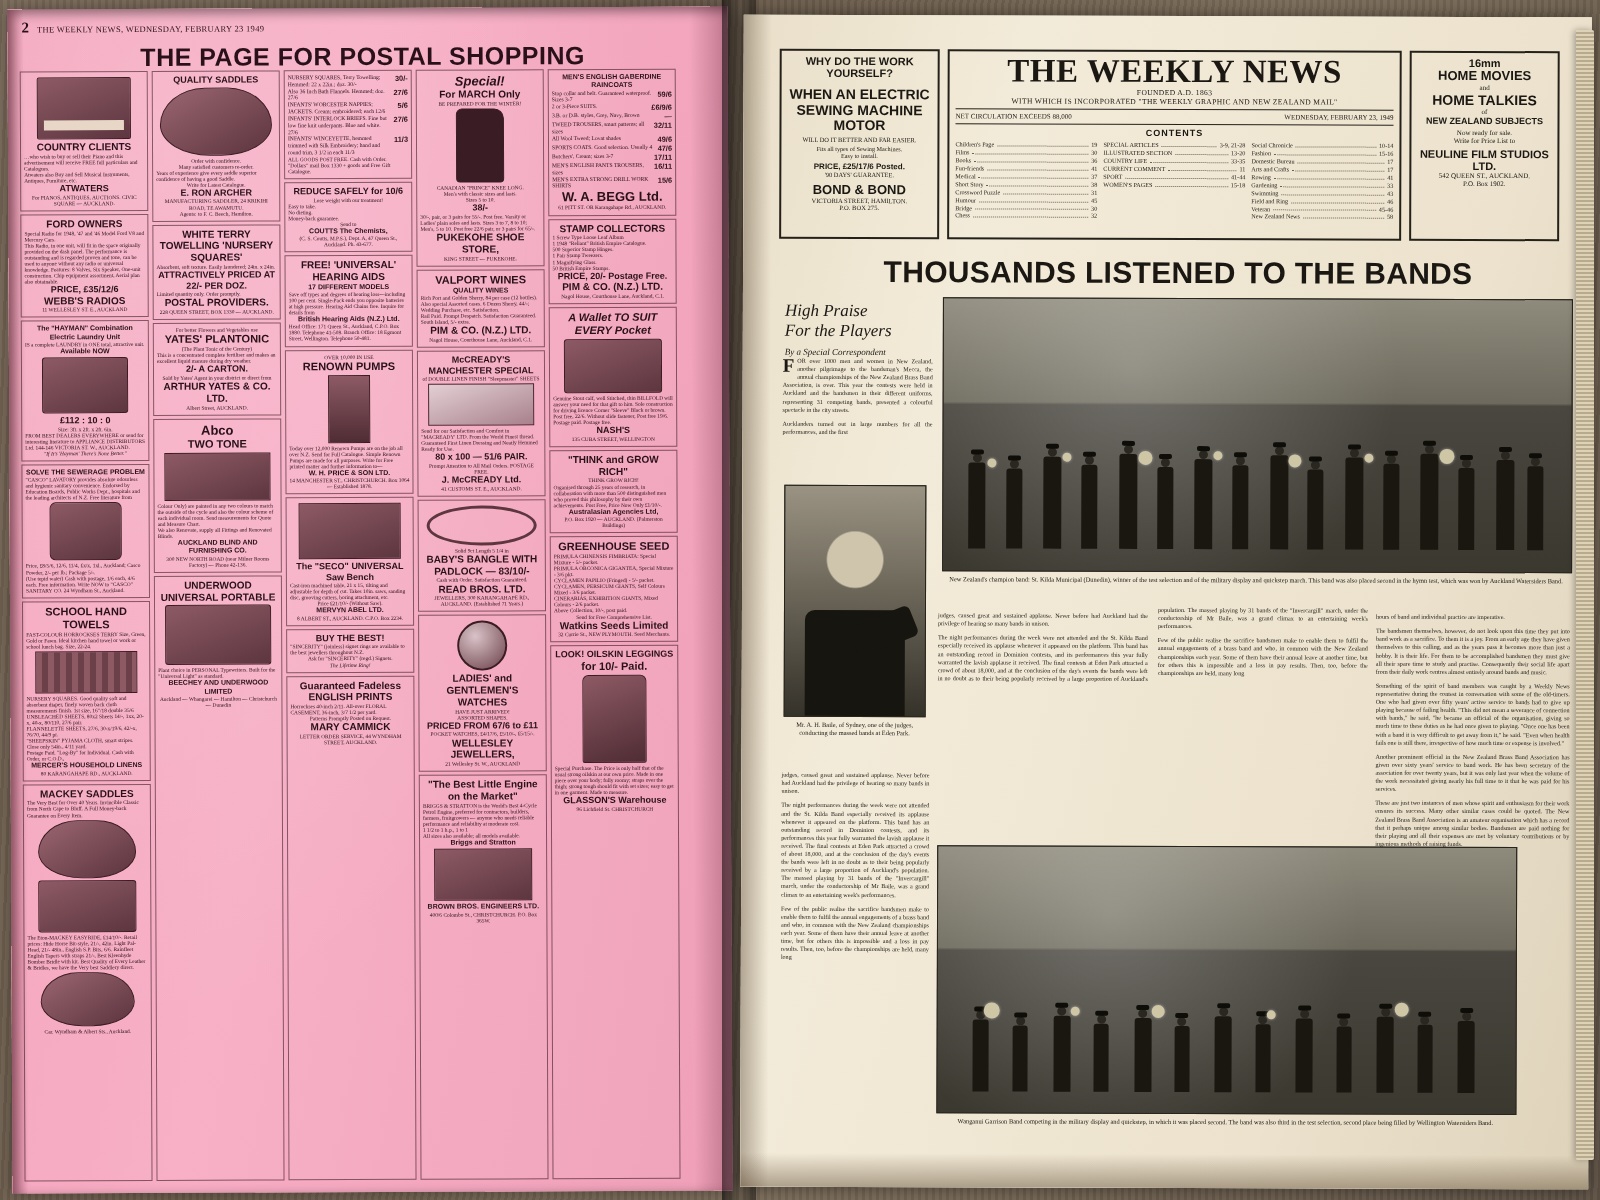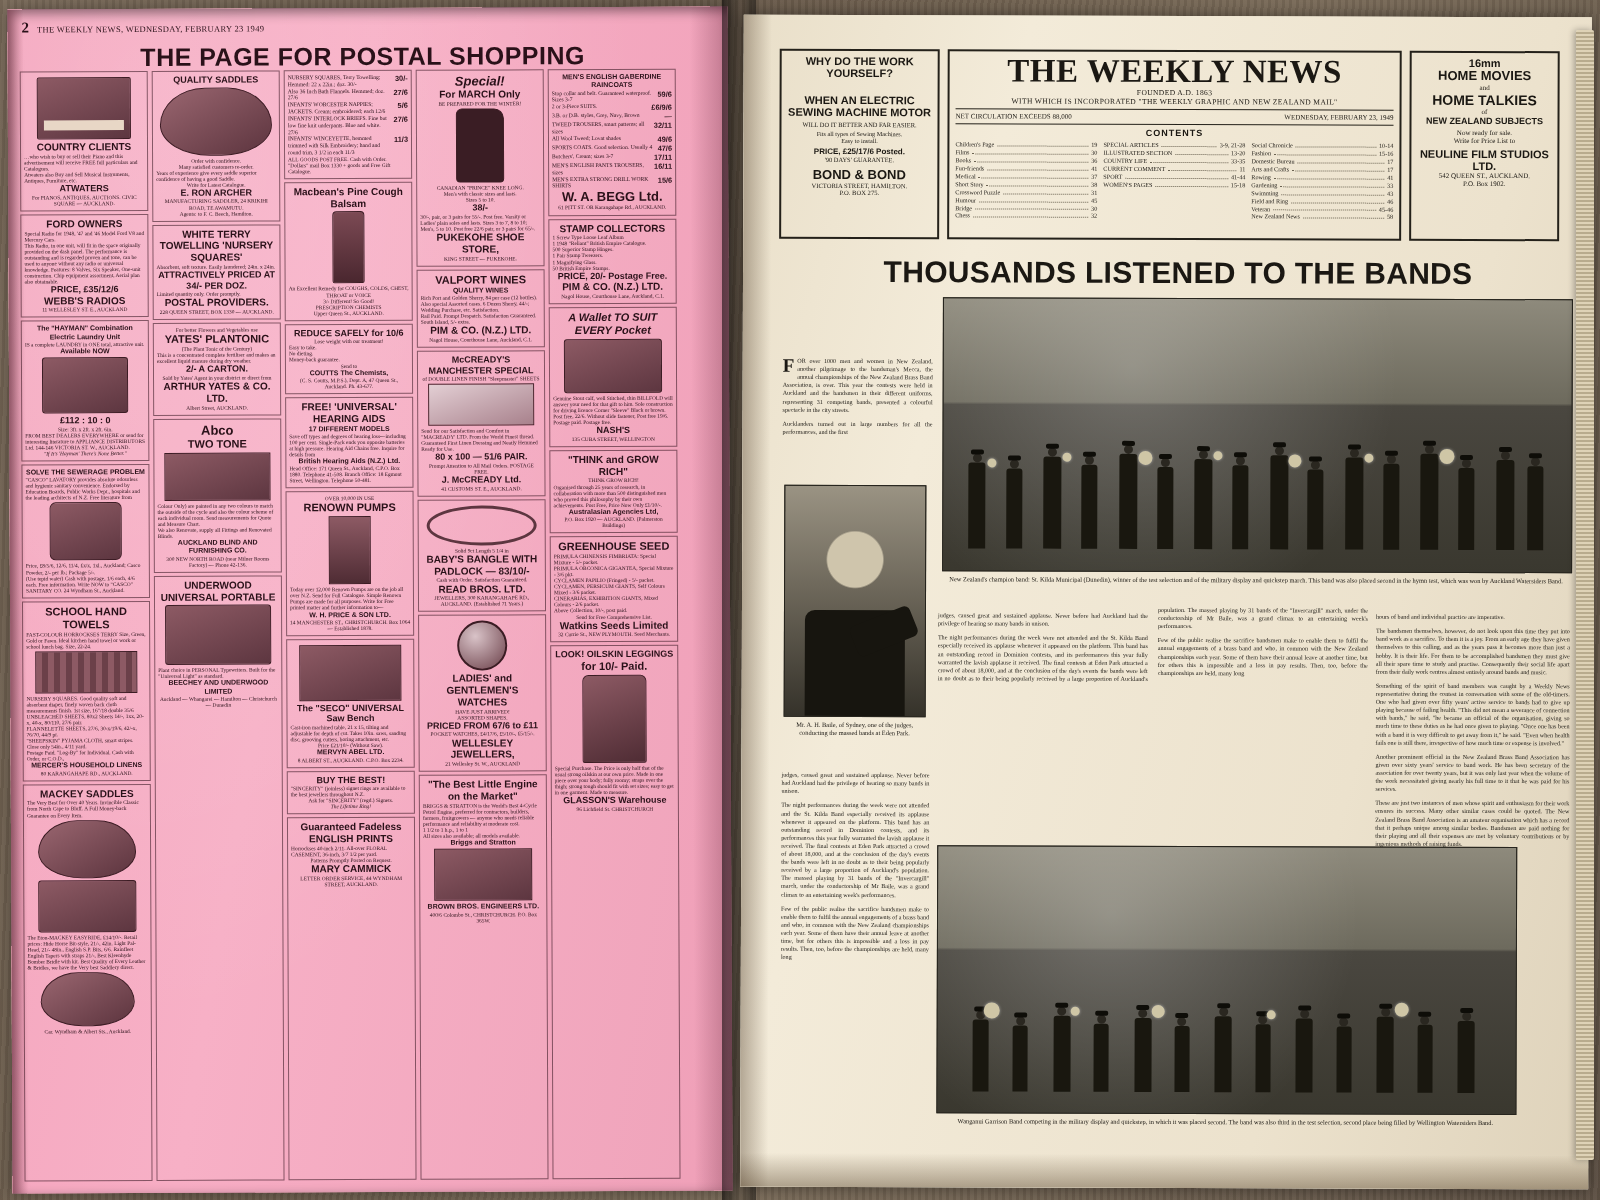--- a/index.html
+++ b/index.html
@@ -243,21 +243,21 @@
           <span class="sm c">Many satisfied customers re-order.</span>
           <span class="sm">Years of experience give every saddle superior confidence of having a good Saddle.</span>
           <span class="sm c">Write for Latest Catalogue.</span>
           <span class="t t9">E. RON ARCHER</span>
           <span class="sm c">MANUFACTURING SADDLER, 24 KRIKIHI ROAD, TE AWAMUTU.</span>
           <span class="sm c">Agents: to F. C. Beech, Hamilton.</span>
         </div>
         <div class="ad">
           <span class="t t8">WHITE TERRY TOWELLING 'NURSERY SQUARES'</span>
           <span class="sm">Absorbent, soft texture. Easily laundered; 24in. x 24in.</span>
-          <span class="pricemid">ATTRACTIVELY PRICED AT 34/- PER DOZ.</span>
+          <span class="pricemid">ATTRACTIVELY PRICED AT 22/- PER DOZ.</span>
           <span class="sm">Limited quantity only. Order promptly.</span>
           <span class="t t8">POSTAL PROVIDERS.</span>
           <span class="sm c">228 QUEEN STREET, BOX 1330 — AUCKLAND.</span>
         </div>
         <div class="ad">
           <span class="sm c">For better Flowers and Vegetables use</span>
           <span class="t t11">YATES' PLANTONIC</span>
           <span class="sm c">(The Plant Tonic of the Century)</span>
           <span class="sm">This is a concentrated complete fertiliser and makes an excellent liquid manure during dry weather.</span>
           <span class="pricemid">2/- A CARTON.</span>
@@ -301,28 +301,20 @@
             <div class="row">
                 <span>INFANTS' INTERLOCK BRIEFS. Fine but low fine knit underpants. Blue and white. 27/6</span>
                 <b>27/6</b>
               </div>
             <div class="row">
                 <span>INFANTS' WINCEYETTE, hemmed trimmed with Silk Embroidery; hand and round trim, 3 1/2 in each 11/3</span>
                 <b>11/3</b>
               </div>
             <span class="sm">ALL GOODS POST FREE. Cash with Order. "Dollars" mail Box 1330 + goods and Free Gift Catalogue.</span>
           </div>
-        </div>
-        <div class="ad">
-          <span class="t t8">Macbean's Pine Cough Balsam</span>
-          <div class="art bottle"></div>
-          <span class="sm c">An Excellent Remedy for COUGHS, COLDS, CHEST, THROAT or VOICE</span>
-          <span class="sm c">3/- Different! So Good!</span>
-          <span class="sm c">PRESCRIPTION CHEMISTS</span>
-          <span class="sm c">Upper Queen St., AUCKLAND.</span>
         </div>
         <div class="ad">
           <span class="t t9">REDUCE SAFELY for 10/6</span>
           <span class="sm c">Lose weight with our treatment!</span>
           <span class="sm">Easy to take.</span>
           <span class="sm">No dieting.</span>
           <span class="sm">Money-back guarantee.</span>
           <span class="sm c">Send to</span>
           <span class="t t7">COUTTS The Chemists,</span>
           <span class="sm c">(C. S. Coutts, M.P.S.), Dept. A, 47 Queen St., Auckland. Ph. 43-677.</span>
@@ -523,21 +515,21 @@
   </div>
 
   <div class="gutter"></div>
 
   <div class="news-page">
 
     <div class="mast">
 
       <div class="boxl">
         <div class="mhead" style="font-size:11px;line-height:1.1">WHY DO THE WORK YOURSELF?</div>
-        <div class="mhead" style="font-size:11px;margin-top:15px;line-height:1.1">WHEN AN ELECTRIC SEWING MACHINE MOTOR</div>
+        <div class="mhead" style="font-size:14px;margin-top:8px;line-height:1.1">WHEN AN ELECTRIC SEWING MACHINE MOTOR</div>
         <div style="font-size:6.4px;margin-top:3px">WILL DO IT BETTER AND FAR EASIER.</div>
         <div style="font-size:6.2px;margin-top:2px">Fits all types of Sewing Machines.</div>
         <div style="font-size:6.2px">Easy to install.</div>
         <div class="mhead" style="font-size:8px;margin-top:3px">PRICE, £25/17/6 Posted.</div>
         <div style="font-size:6.4px">'90 DAYS' GUARANTEE.</div>
         <div class="mhead" style="font-size:13px;margin-top:4px">BOND &amp; BOND</div>
         <div style="font-size:6.6px">VICTORIA STREET, HAMILTON.</div>
         <div style="font-size:6.6px">P.O. BOX 275.</div>
       </div>
 
@@ -702,20 +694,25 @@
         <div style="font-size:7px;margin-top:3px">Now ready for sale.</div>
         <div style="font-size:7px">Write for Price List to</div>
         <div class="mhead" style="font-size:11px;margin-top:3px;line-height:1.1">NEULINE FILM STUDIOS LTD.</div>
         <div style="font-size:7px">542 QUEEN ST., AUCKLAND.</div>
         <div style="font-size:7px">P.O. Box 1902.</div>
       </div>
     </div>
 
     <div class="headline">THOUSANDS LISTENED TO THE BANDS</div>
 
+    <div class="kicker">
+      <div class="k1">High Praise</div>
+      <div class="k1">For the Players</div>
+      <div class="k2">By a Special Correspondent</div>
+    </div>
 
     <div class="photo" style="left:200px;top:282px;width:628px;height:272px">
       <div class="ph-inner"></div>
       <div class="band-figs">
         <div class="fig" style="left:4%;width:17px;height:86px"></div>
           <div class="brass" style="left:7%;bottom:48%"></div>
         <div class="fig" style="left:10%;width:16px;height:80px"></div>
         <div class="fig" style="left:16%;width:18px;height:92px"></div>
           <div class="brass" style="left:19%;bottom:52%"></div>
         <div class="fig" style="left:22%;width:16px;height:84px"></div>

